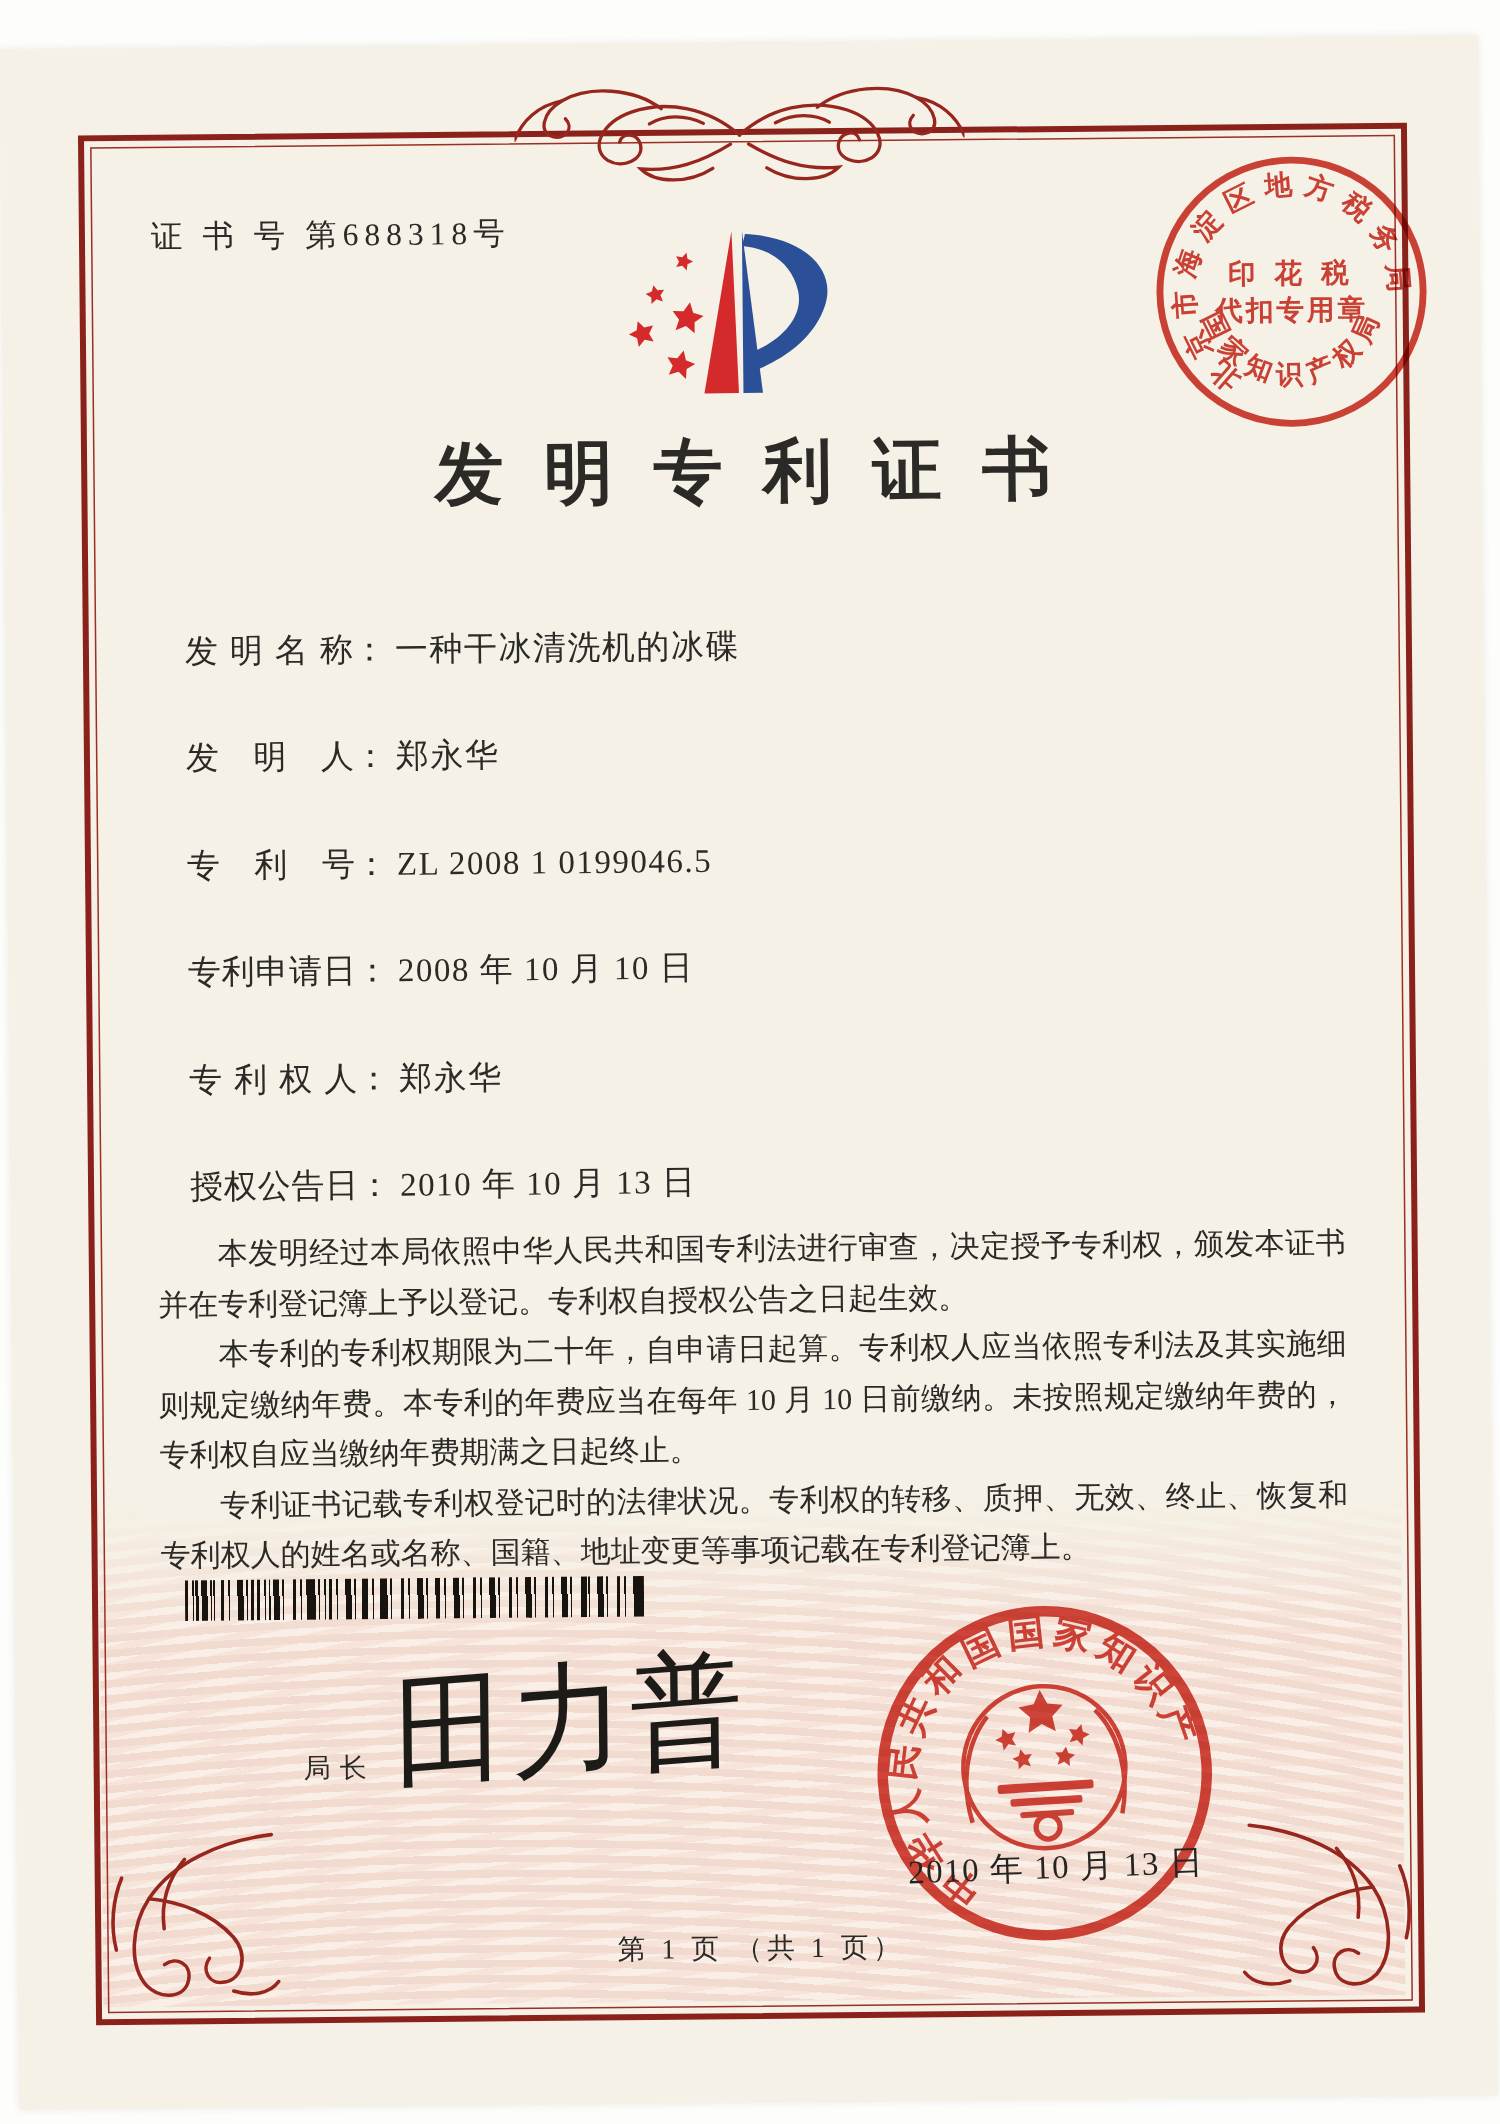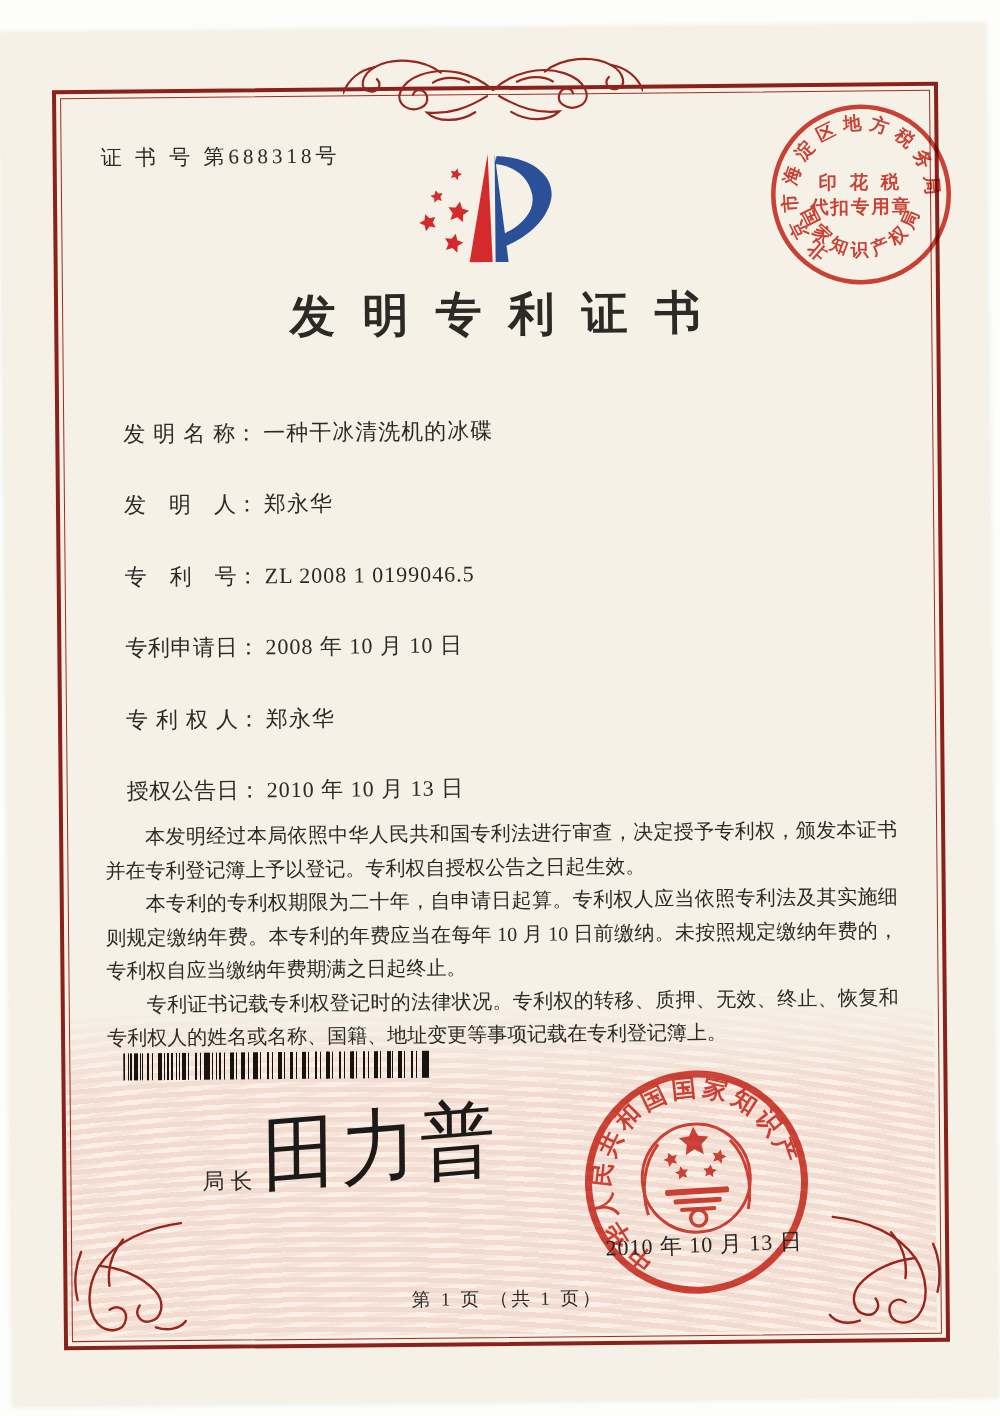--- a/index.html
+++ b/index.html
@@ -31,21 +31,21 @@
   
   .body-text{position:absolute;left:98px;top:789px;width:792px;font-size:20px;line-height:33.5px;
              text-align:justify;z-index:4;}
   .body-text p{margin:0;text-indent:2em;}
   
   .barcode{position:absolute;left:114px;top:1022px;width:306px;height:27px;z-index:4;
     background-image:
       repeating-linear-gradient(90deg,#17130f 0 2px,transparent 2px 5px,#17130f 5px 6px,transparent 6px 11px,#17130f 11px 15px,transparent 15px 17px,#17130f 17px 18px,transparent 18px 24px),
       repeating-linear-gradient(90deg,transparent 0 7px,#17130f 7px 9px,transparent 9px 19px,#17130f 19px 20px,transparent 20px 37px);}
   
-  .sig-role{position:absolute;left:192px;top:1136px;font-size:22px;letter-spacing:6px;z-index:4;}
+  .sig-role{position:absolute;left:192px;top:1136px;font-size:18px;letter-spacing:6px;z-index:4;}
   .sig-name{position:absolute;left:252px;top:1072px;font-size:82px;z-index:4;color:#1d1b18;
             transform:rotate(-4deg) skewX(-4deg) scaleX(.92);transform-origin:left center;letter-spacing:4px;}
   
   .seal{position:absolute;left:566px;top:1036px;width:240px;height:240px;z-index:5;opacity:.92;
         mix-blend-mode:multiply;transform:rotate(-3deg);}
   .seal-date{position:absolute;left:588px;top:1204px;width:210px;text-align:center;font-size:22px;
              color:#262420;z-index:6;transform:rotate(-1.5deg);letter-spacing:1px;}
   .footer{position:absolute;left:306px;top:1258px;width:380px;text-align:center;font-size:18.5px;
           letter-spacing:3px;z-index:4;}
   .ornament{position:absolute;z-index:3;}

